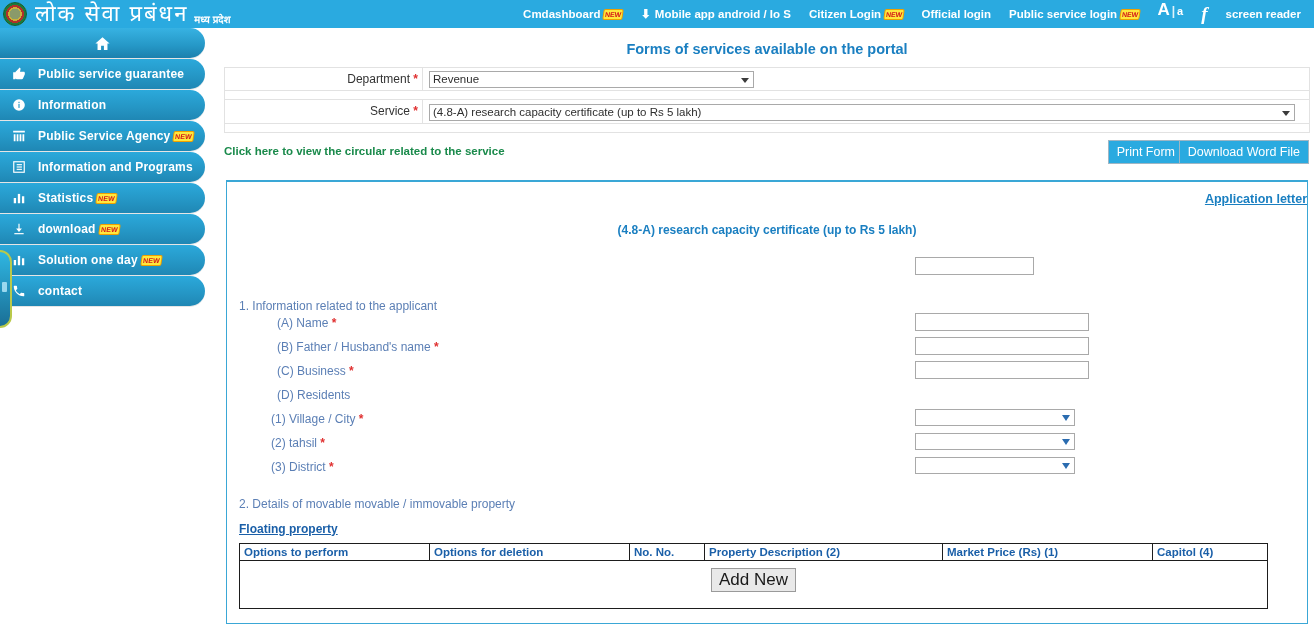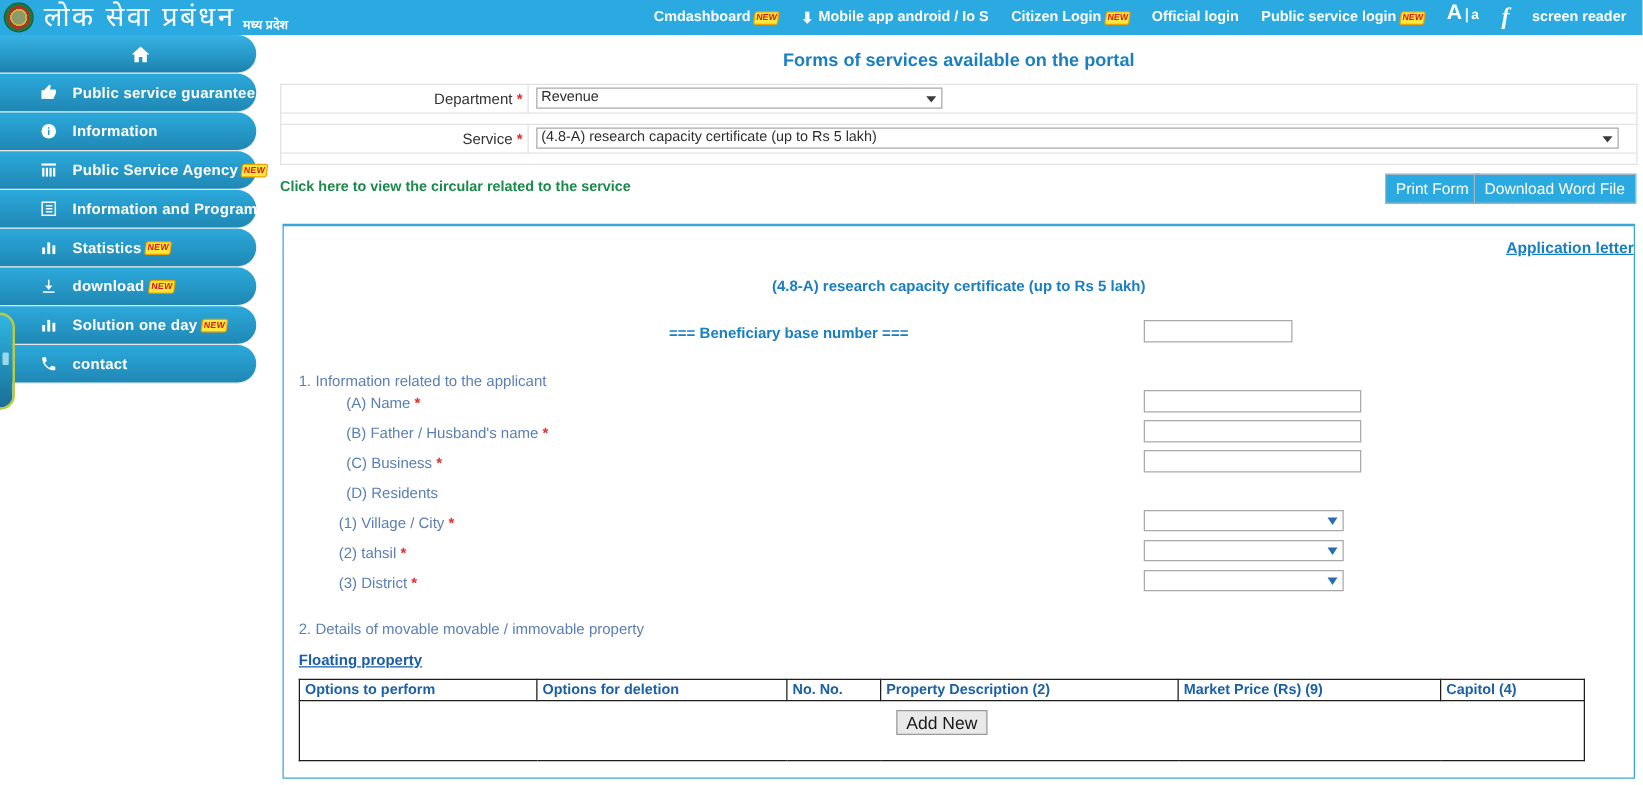--- a/index.html
+++ b/index.html
@@ -100,21 +100,20 @@
     position: relative;
     height: 30px;
     width: 205px;
     margin-bottom: 1px;
     background: linear-gradient(to bottom, #2ba9db 0%, #2597c6 55%, #1f87b4 100%);
     border-radius: 0 16px 16px 0;
     display: flex;
     align-items: center;
     cursor: pointer;
     box-shadow: 0 1px 0 rgba(0,0,0,.10);
-    padding-left: 20px;
   }
   .side-item.home {
     height: 30px;
     justify-content: center;
     border-radius: 0 18px 18px 0;
     background: linear-gradient(to bottom, #37b2e3 0%, #2597c6 60%, #1c80ad 100%);
   }
   .side-ico {
     width: 38px;
     flex: 0 0 38px;
@@ -387,21 +386,21 @@
     border-right: 1px solid #1d1d1d;
     border-bottom: 1px solid #1d1d1d;
     height: 48px;
     vertical-align: top;
     text-align: center;
     padding-top: 7px;
   }
   #btn-addnew {
     background: #e9e9e9;
     border: 1px solid #9a9a9a;
-    font-size: 14px;
+    font-size: 17px;
     color: #1a1a1a;
     padding: 1px 7px;
     cursor: pointer;
     font-family: "Liberation Sans", sans-serif;
   }
 
   #propdesc-row {
     position: relative;
     height: 60px;
     margin-top: 8px;
@@ -616,21 +615,20 @@
     <button class="btn-blue" id="btn-print">Print Form</button>
     <button class="btn-blue" id="btn-word">Download Word File</button>
   </div>
 
   <div id="form-panel">
 
     <div id="app-letter">Application letter</div>
     <div id="svc-heading">(4.8-A) research capacity certificate (up to Rs 5 lakh)</div>
 
     <div id="benef-row">
-      <div id="benef-label">=== Beneficiary base number ===</div>
       <input id="benef-input" type="text" value="" style="">
     </div>
 
     <div class="sec-head">1. Information related to the applicant</div>
 
     <div class="frow">
       <span class="flabel ind-a">
         <span>(A) Name</span>
         <span class="req">*</span>
       </span>
@@ -695,21 +693,21 @@
         <col style="width:238px">
           <col style="width:210px">
           <col style="width:115px">
       </colgroup>
       <tbody>
           <tr>
         <th>Options to perform</th>
         <th>Options for deletion</th>
         <th>No. No.</th>
         <th>Property Description (2)</th>
-        <th>Market Price (Rs) (9)</th>
+        <th>Market Price (Rs) (1)</th>
         <th>Capitol (4)</th>
       </tr>
       <tr>
         <td class="addcell" colspan="6">
           <button id="btn-addnew">Add New</button>
         </td>
       </tr>
     </tbody>
       </table>
 

